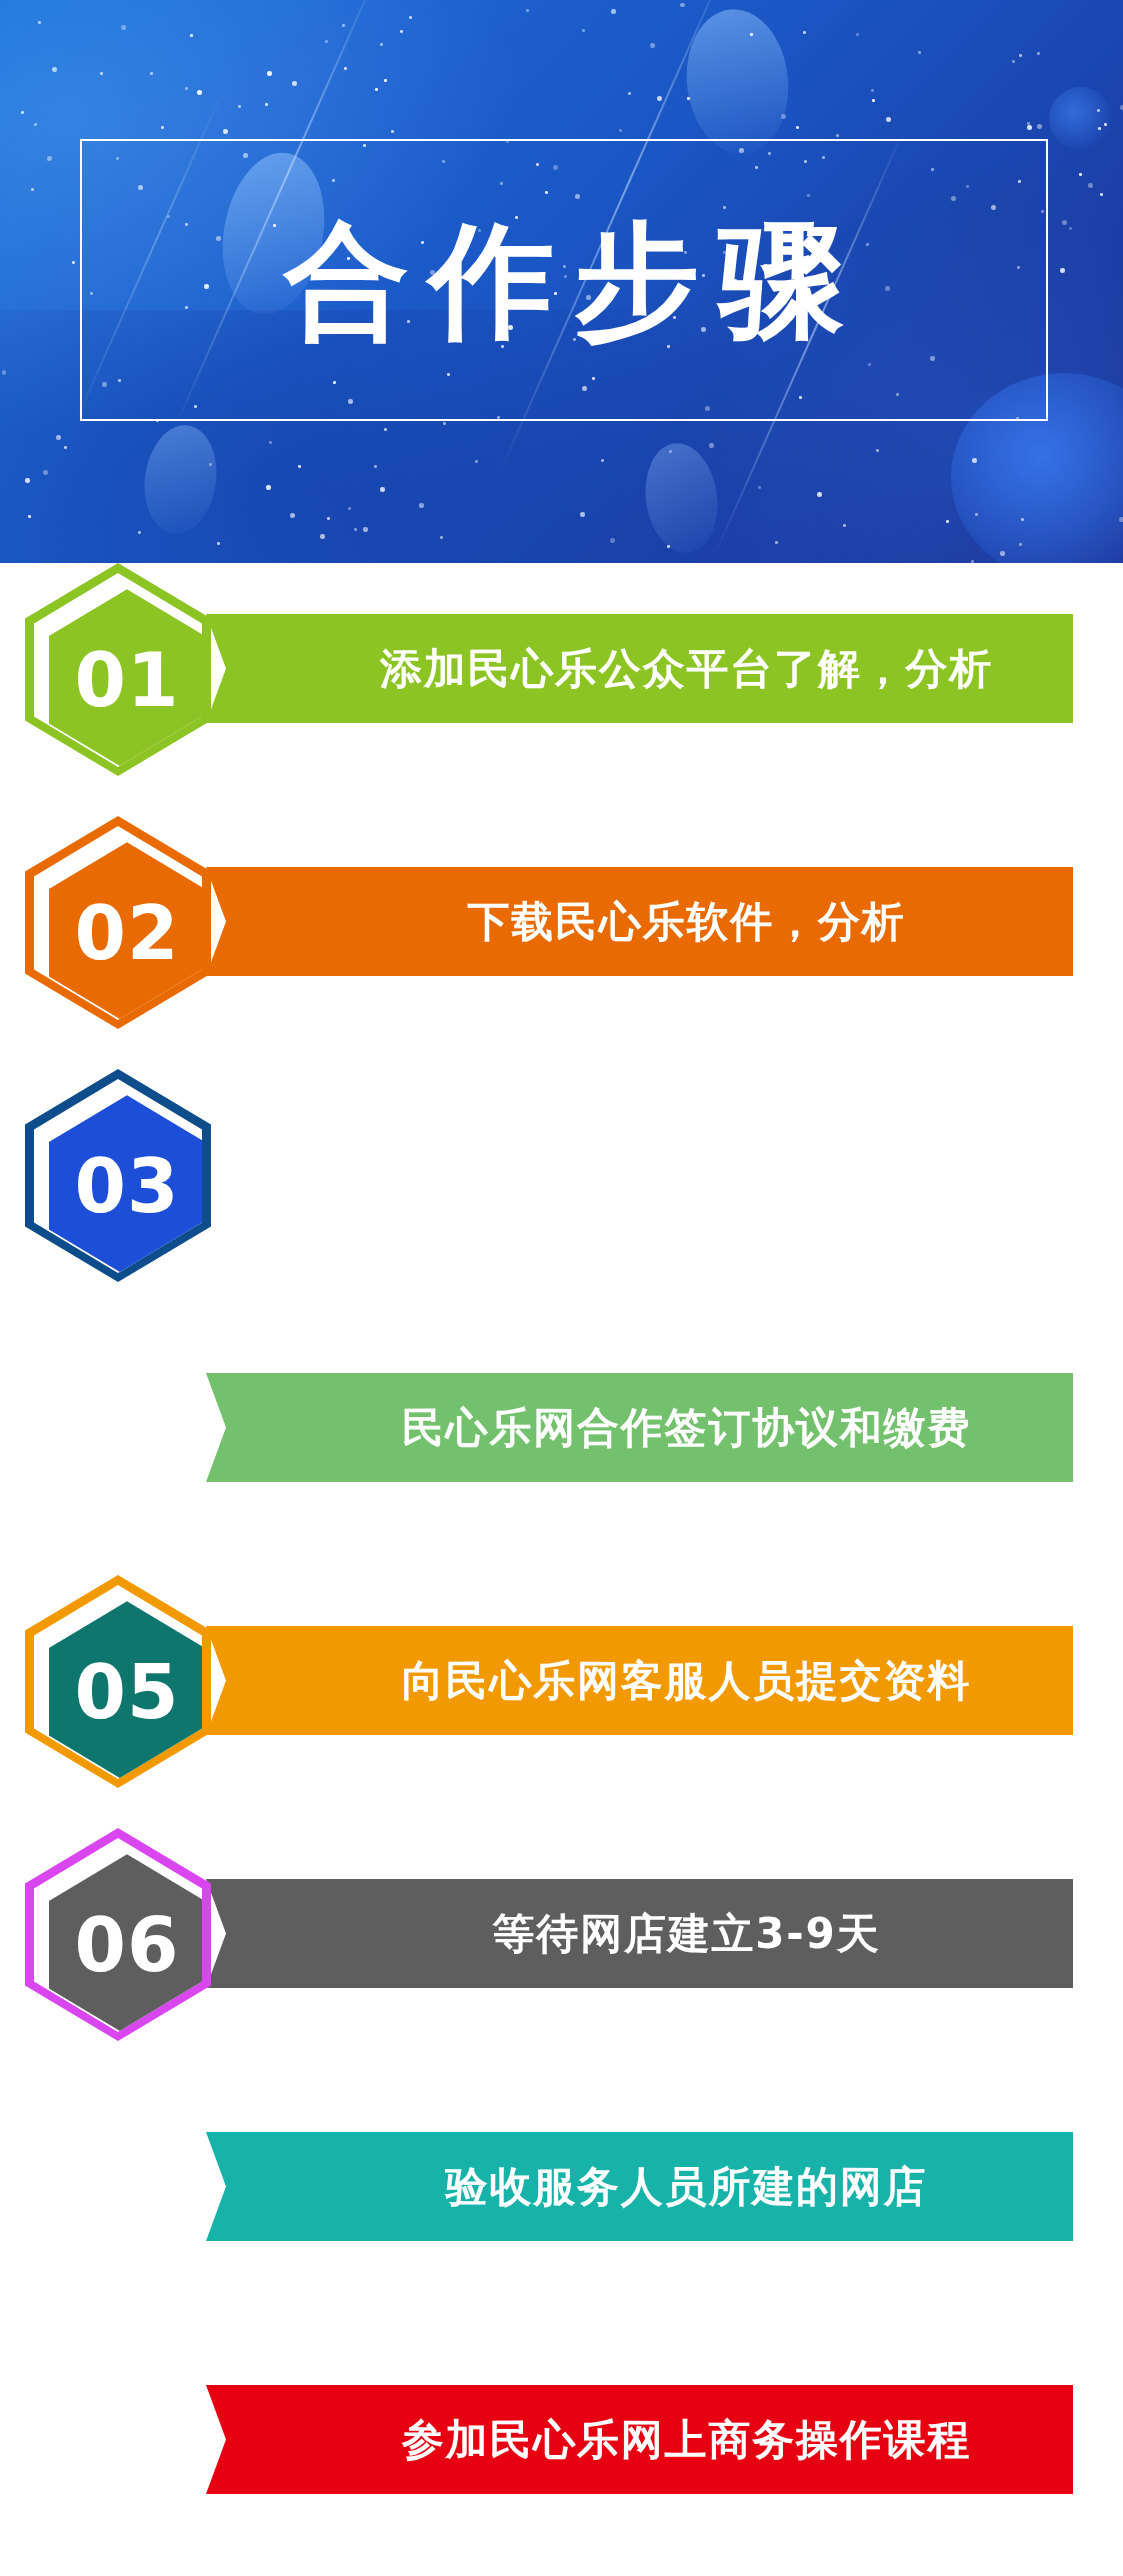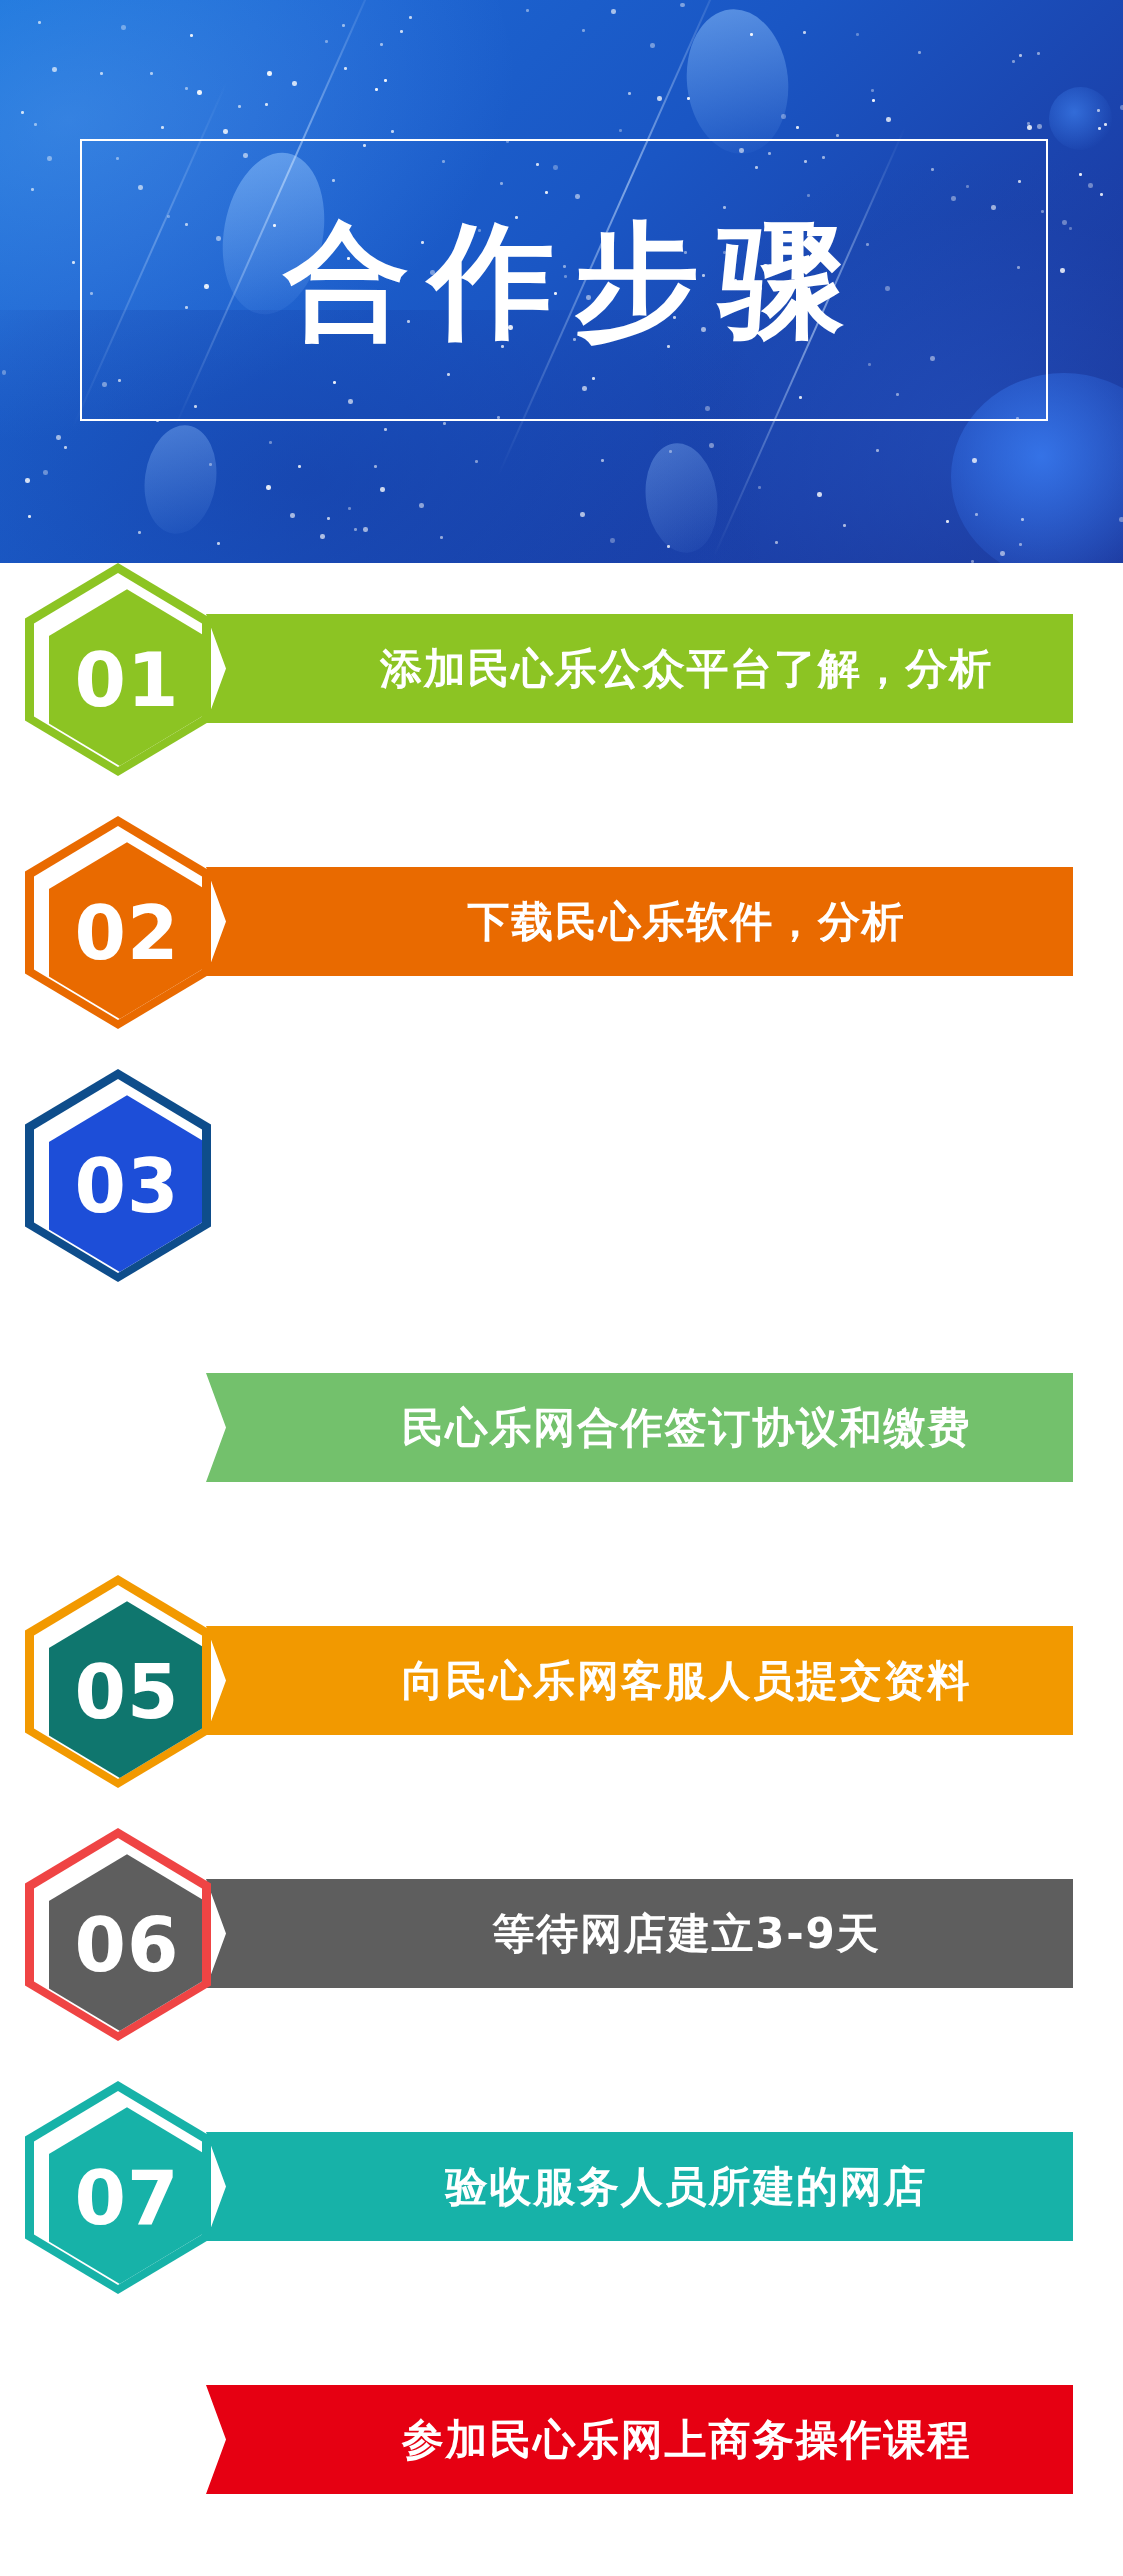--- a/index.html
+++ b/index.html
@@ -446,39 +446,32 @@
           <div class="hex-core" style="background: #0f766e;">
             <div class="hex-num">05</div>
           </div>
         </div>
       </div>
     </div>
     <div class="step-row">
       <div class="step-bar" style="background: rgb(94, 94, 94);">
         <div class="step-label">等待网店建立3-9天</div>
       </div>
-      <div class="hex" style="background: #ef4444;">
+      <div class="hex" style="background: #d946ef;">
         <div class="hex-inner">
           <div class="hex-core" style="background: rgb(94, 94, 94);">
             <div class="hex-num">06</div>
           </div>
         </div>
       </div>
     </div>
     <div class="step-row">
       <div class="step-bar" style="background: rgb(23, 178, 168);">
         <div class="step-label">验收服务人员所建的网店</div>
       </div>
-      <div class="hex" style="background: rgb(23, 178, 168);">
-        <div class="hex-inner">
-          <div class="hex-core" style="background: rgb(23, 178, 168);">
-            <div class="hex-num">07</div>
-          </div>
-        </div>
-      </div>
     </div>
     <div class="step-row">
       <div class="step-bar" style="background: rgb(230, 0, 18);">
         <div class="step-label">参加民心乐网上商务操作课程</div>
       </div>
     </div>
   </div>
 
 
 </body></html>

